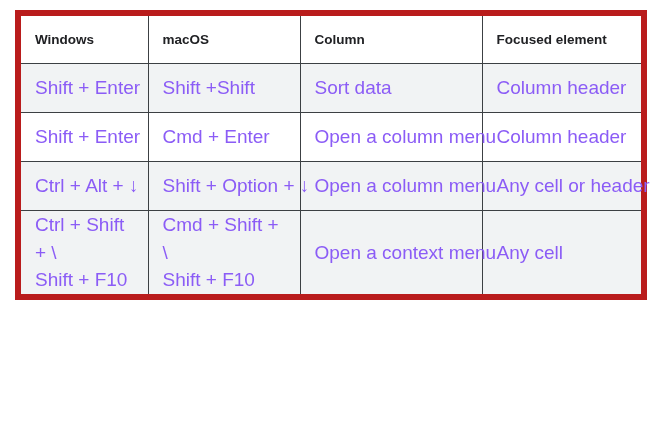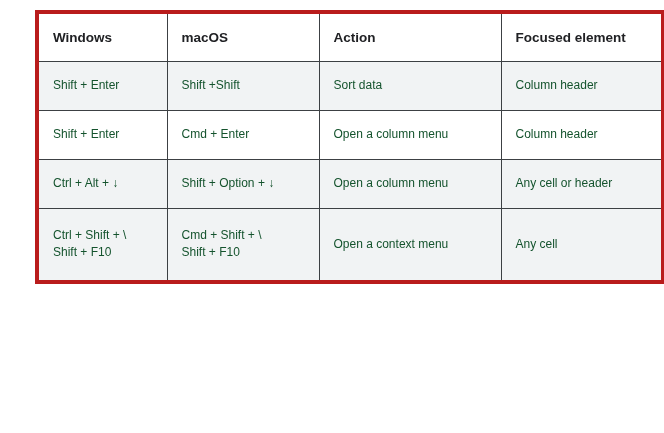--- a/index.html
+++ b/index.html
@@ -22,38 +22,37 @@
     top: 10px;
     width: 626px;
     height: 413px;
     box-sizing: border-box;
   }
 
   table.shortcuts-table {
     width: 626px;
     border-collapse: collapse;
     table-layout: fixed;
-    border: 4px solid #b91c1c;
+    border: 6px solid #b91c1c;
     background: #ffffff;
-    margin-left: 20px;
   }
 
   table.shortcuts-table col.col-windows  { width: 130px; }
   table.shortcuts-table col.col-macos    { width: 152px; }
   table.shortcuts-table col.col-action   { width: 182px; }
   table.shortcuts-table col.col-focused  { width: 162px; }
 
   table.shortcuts-table th,
   table.shortcuts-table td {
     border: 1px solid #3c4043;
     padding: 0 14px;
     text-align: left;
     vertical-align: middle;
-    color: #14532d;
-    font-size: 12px;
+    color: #8b5cf6;
+    font-size: 19px;
     line-height: 1.45;
     white-space: nowrap;
   }
 
   table.shortcuts-table thead th {
     height: 47px;
     font-weight: bold;
     font-size: 13.5px;
     background: #ffffff;
     color: #202124;
@@ -78,21 +77,21 @@
     <colgroup>
       <col class="col-windows">
       <col class="col-macos">
       <col class="col-action">
       <col class="col-focused">
     </colgroup>
     <thead>
       <tr>
         <th>Windows</th>
         <th>macOS</th>
-        <th>Action</th>
+        <th>Column</th>
         <th>Focused element</th>
       </tr>
     </thead>
     <tbody>
       <tr class="row-shaded">
         <td>Shift + Enter</td>
         <td>Shift +Shift</td>
         <td>Sort data</td>
         <td>Column header</td>
       </tr>

